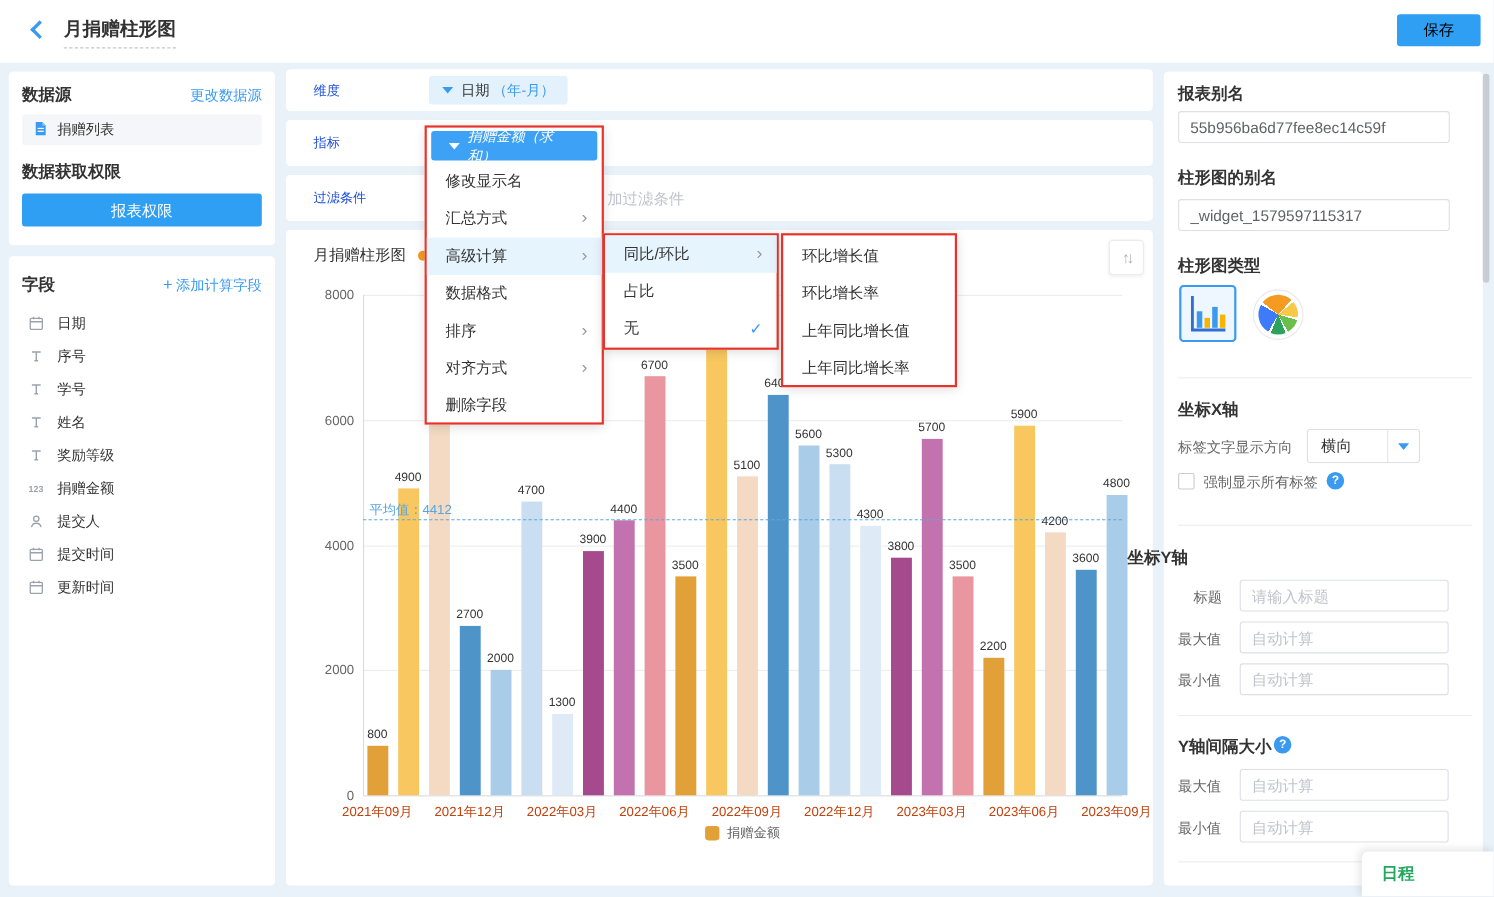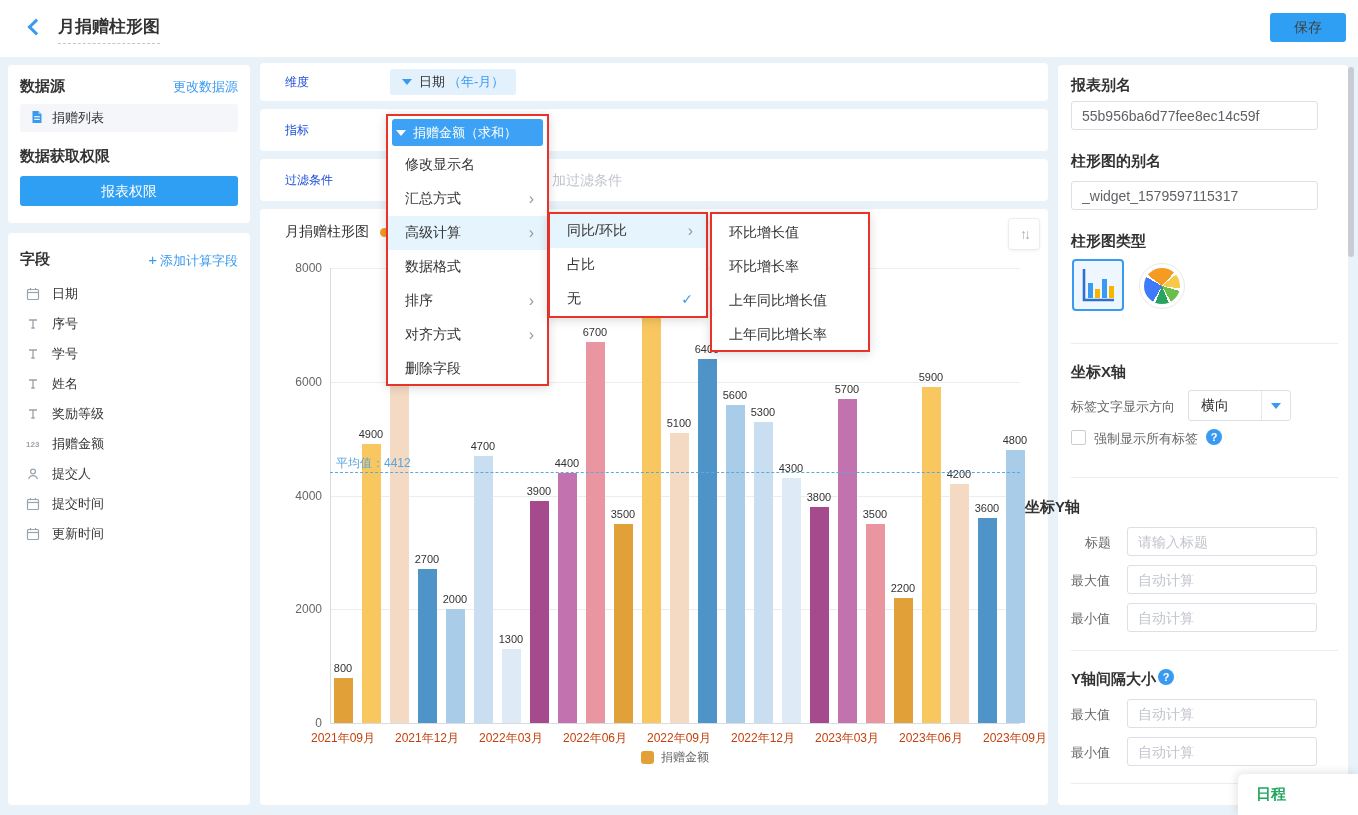--- a/index.html
+++ b/index.html
@@ -8,39 +8,39 @@
   #page { position:relative; width:1358px; height:815px; }
   .abs { position:absolute; }
   .card { position:absolute; background:#fff; border-radius:4px; }
   .bold15 { font-size:15px; font-weight:bold; color:#333; }
   .link { color:#3a9af0; font-size:13px; cursor:pointer; }
   .row-label { font-size:12px; color:#1d4ed8; font-weight:normal; }
   
   #topbar { position:absolute; left:0; top:0; width:1358px; height:57px; background:#fff; }
   #back-chevron { position:absolute; left:30px; top:21px; width:12px; height:12px; border-left:3px solid #3a9af0; border-bottom:3px solid #3a9af0; transform:rotate(45deg); }
   #page-title { position:absolute; left:58px; top:15px; font-size:17px; font-weight:bold; color:#333; padding-bottom:5px; border-bottom:1px dashed #c2c6cc; }
-  #save-btn { position:absolute; left:1270px; top:13px; width:76px; height:29px; background:#2f9ff3; color:#404040; font-size:14px; border:none; border-radius:3px; text-align:center; line-height:29px; cursor:pointer; }
+  #save-btn { position:absolute; left:1270px; top:13px; width:76px; height:29px; background:#2f9ff3; color:#000000; font-size:14px; border:none; border-radius:3px; text-align:center; line-height:29px; cursor:pointer; }
   
   .ds-item { position:absolute; left:12px; right:12px; top:39px; height:28px; background:#f4f6f9; border-radius:3px; display:flex; align-items:center; padding-left:10px; gap:8px; font-size:13px; color:#333; }
   .blue-btn { position:absolute; left:12px; right:12px; height:30px; background:#2f9ff3; color:#fff; font-size:14px; border:none; border-radius:3px; text-align:center; line-height:30px; cursor:pointer; }
   .field-row { display:flex; align-items:center; height:30px; padding-left:18px; gap:10px; font-size:13px; color:#333; cursor:pointer; }
   .field-row .fi { width:16px; height:16px; display:flex; align-items:center; color:#9aa3ad; }
   .fi-num { font-size:8px; font-weight:bold; color:#9aa3ad; letter-spacing:0; }
   
   .pill-dim { position:absolute; left:130px; top:6px; height:26px; background:#e3f1fd; border-radius:3px; display:flex; align-items:center; padding:0 12px; gap:7px; font-size:13px; cursor:pointer; }
   .caret { width:0; height:0; border-left:5px solid transparent; border-right:5px solid transparent; border-top:6px solid #3a9af0; }
   .caret.white { border-top-color:#fff; }
   .ph { color:#c0c4cc; font-size:14px; }
   
   .menu { position:absolute; background:#fff; border:2px solid #e8332a; box-shadow:0 2px 10px rgba(0,0,0,0.15); z-index:30; }
   .m-item { height:34px; display:flex; align-items:center; justify-content:space-between; padding:0 13px 0 17px; font-size:14px; color:#333; cursor:pointer; }
   .m-item.active { background:#e6f4fd; }
   .m-arrow { color:#999; font-size:16px; line-height:1; }
   .m-check { color:#3a9af0; font-size:14px; font-weight:bold; }
-  #metric-pill { margin:3px 4px 2px; height:27px; background:#3da2f5; border-radius:3px; display:flex; align-items:center; padding:0 4px; gap:7px; color:#fff; font-size:13px; cursor:pointer; }
+  #metric-pill { margin:3px 4px 2px; height:27px; background:#3da2f5; border-radius:3px; display:flex; align-items:center; padding:0 16px; gap:7px; color:#fff; font-size:13px; cursor:pointer;font-style:italic; }
   
   .grid-h { position:absolute; height:1px; background:#ededed; }
   .ytick { position:absolute; width:40px; text-align:right; font-size:12px; color:#666; }
   .xtick { position:absolute; width:84px; text-align:center; font-size:12px; color:#c2410c; }
   .bar { position:absolute; }
   .bar-label { position:absolute; width:48px; text-align:center; font-size:11px; color:#333; }
   #avg-line { position:absolute; border-top:1px dashed #5ca8e0; }
   #sort-btn { position:absolute; left:1008px; top:218px; width:32px; height:32px; background:#fff; border:1px solid #ececec; border-radius:4px; color:#b0b0b0; font-size:14px; text-align:center; line-height:30px; letter-spacing:-3px; cursor:pointer; box-shadow:0 1px 3px rgba(0,0,0,0.06); z-index:5;}
   #legend { position:absolute; left:330px; top:749px; width:690px; display:flex; justify-content:center; align-items:center; gap:7px; }
   #legend-swatch { width:13px; height:13px; border-radius:3px; }

